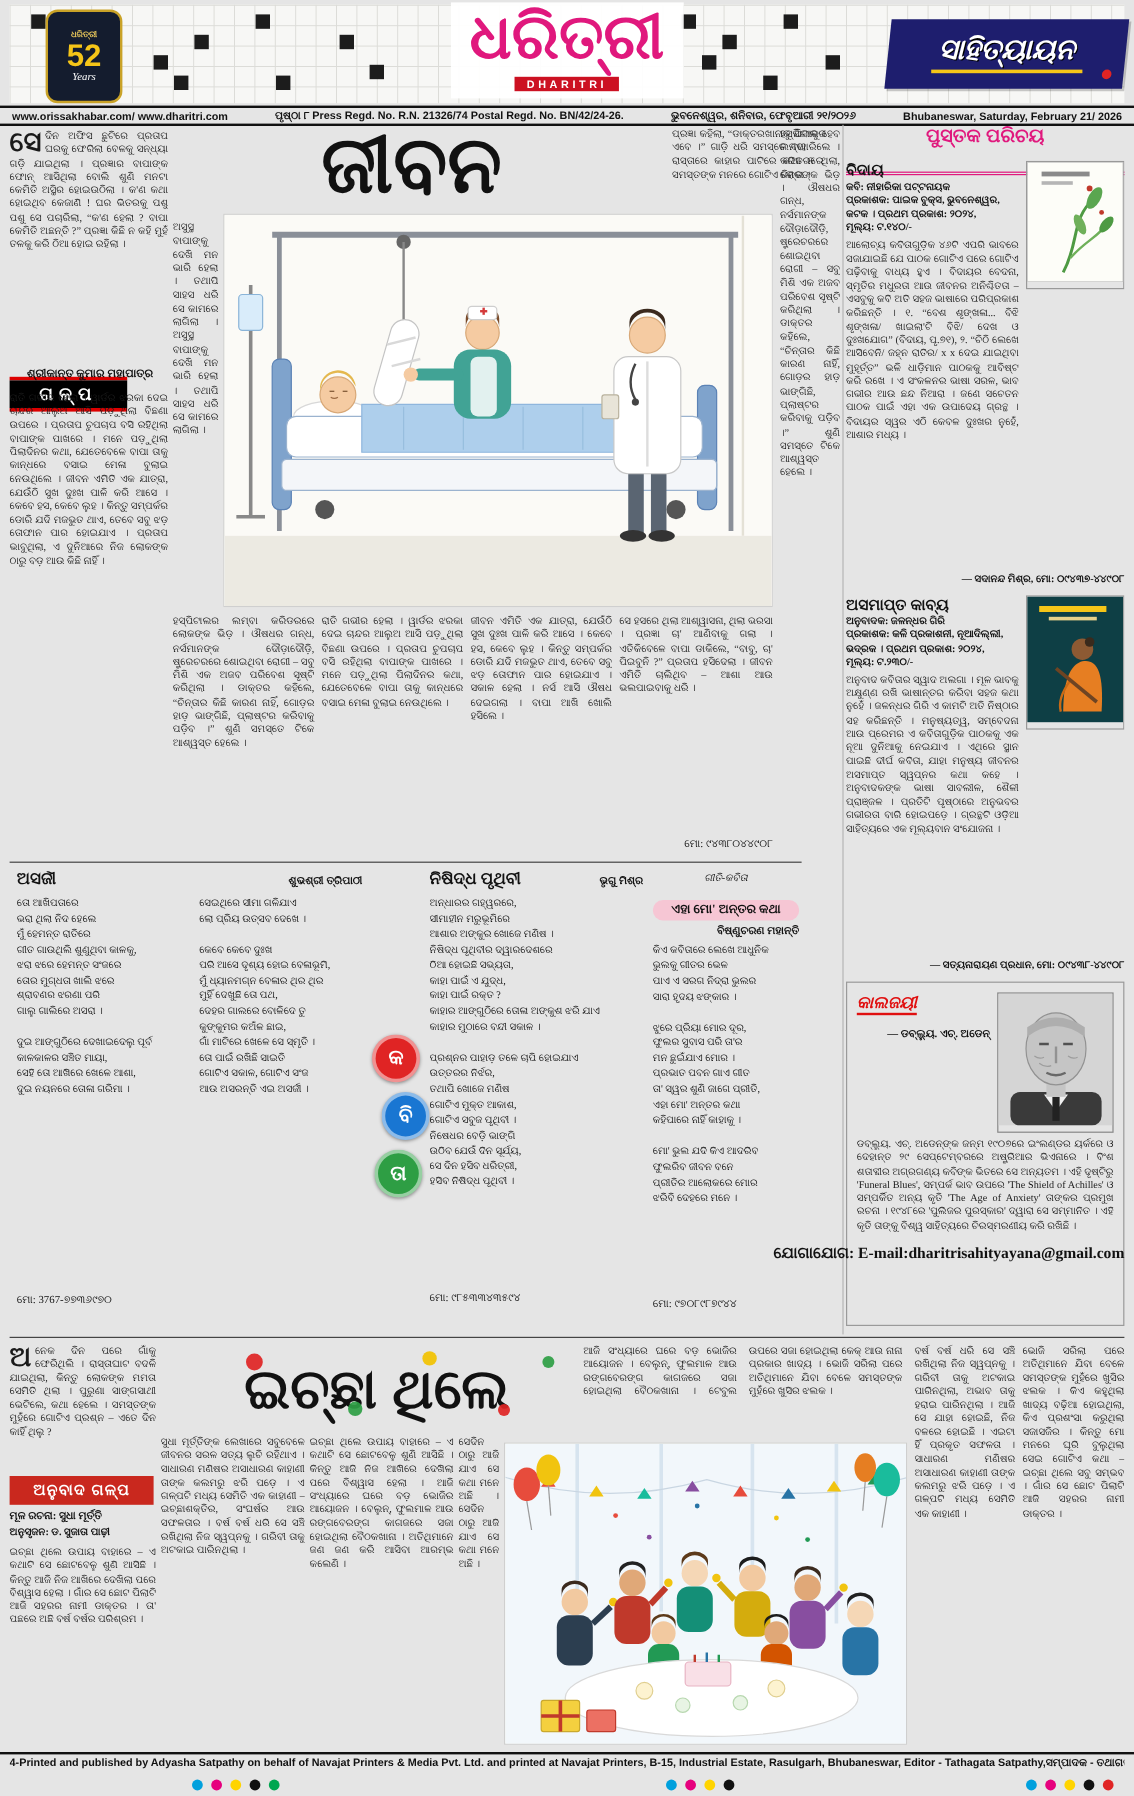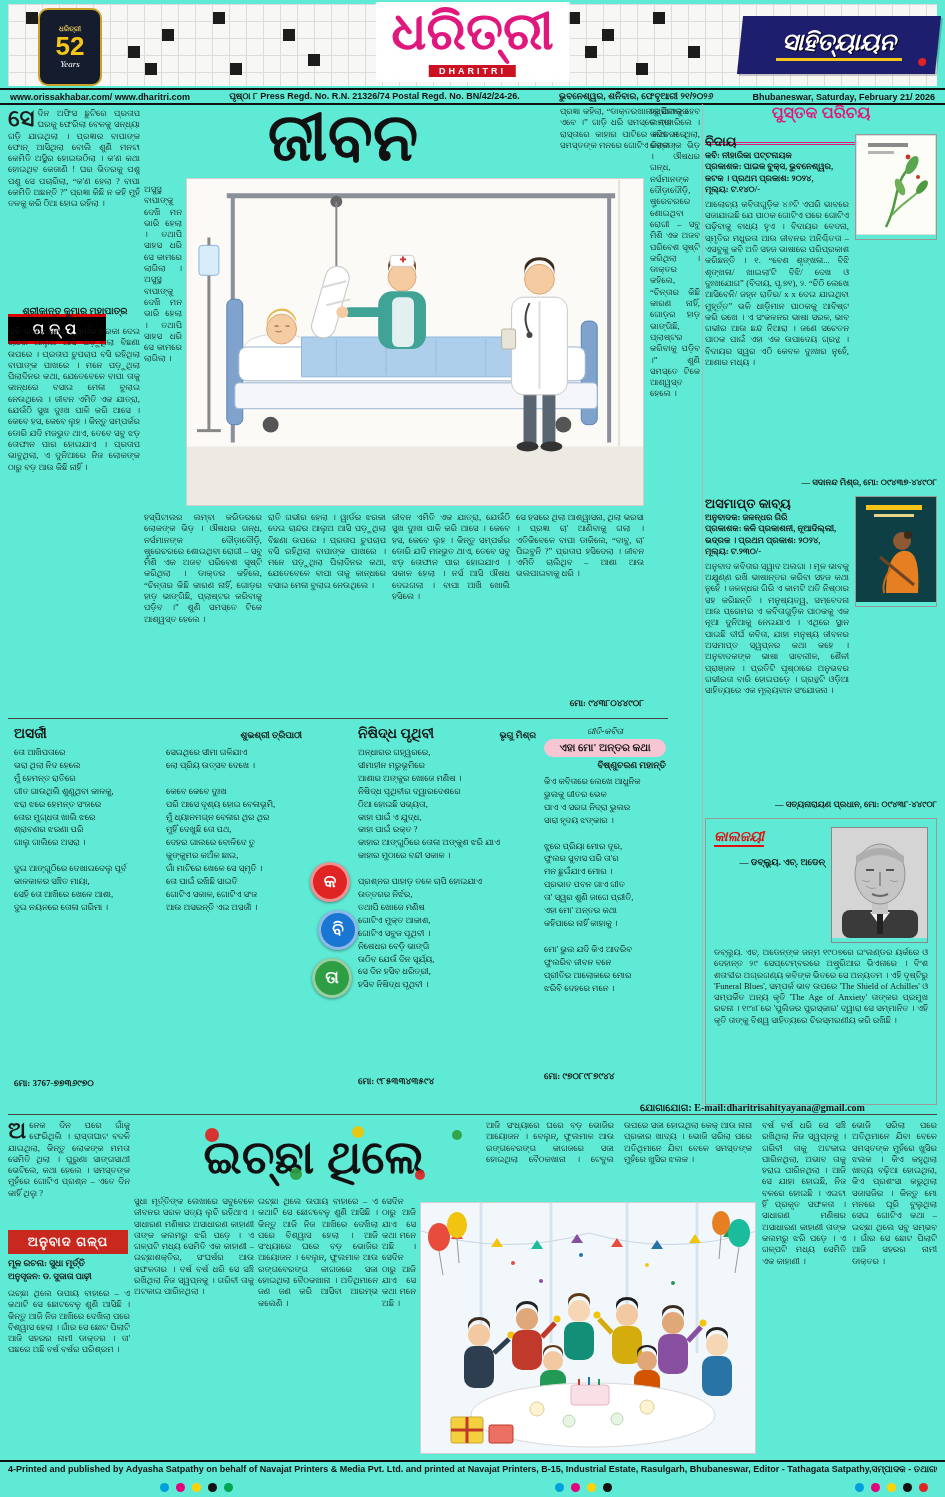--- a/index.html
+++ b/index.html
@@ -1,19 +1,19 @@
 <!DOCTYPE html>
 <html><head>
 <meta charset="utf-8">
 <style>
   * { margin:0; padding:0; box-sizing:border-box; }
   html,body { background:#888; }
   .page {
     position:relative; width:945px; height:1497px; margin:0 auto;
-    background:#5eead4; overflow:hidden;
+    background:#e5e5e5; overflow:hidden;
     font-family:"Liberation Serif", serif; color:#111;
   }
   .abs { position:absolute; }
 
   
   .mast-grid {
     left:8px; top:4px; width:929px; height:82px;
     background-color:#f7f7f5;
     background-image:
       linear-gradient(#dcdcd8 1px, transparent 1px),
@@ -53,21 +53,21 @@
     left:0; top:88px; width:945px; height:17px;
     border-top:2px solid #111; border-bottom:2px solid #111;
     display:flex; align-items:center; justify-content:space-between;
     padding:0 10px; font-size:9px; font-weight:bold; font-family:"Liberation Sans",sans-serif;
     white-space:nowrap; overflow:hidden;
   }
 
   
   .jtext { font-size:8.5px; line-height:1.33; text-align:justify; overflow:hidden; color:#1a1a1a; }
   .dropcap { float:left; font-size:23px; line-height:.9; font-weight:bold; margin:1px 3px 0 0; }
-  .phone { font-weight:bold; font-size:9px; }
+  .phone { font-weight:normal; font-size:9px; }
 
   
   .headline { left:138px; top:96px; width:410px; height:84px; font-size:66px; line-height:82px;
               font-weight:800; text-align:center; font-family:"Liberation Sans",sans-serif; overflow:hidden; }
   .kicker { left:8px; top:274px; width:98px;margin-top:40px; }
   .kicker .bar { height:3px; background:#dd0000; }
   .kicker .box { background:#000; color:#fff; text-align:center; font-size:15px; font-weight:bold;
                  letter-spacing:5px; padding:3px 0; font-family:"Liberation Sans",sans-serif; }
   .lead-author { left:8px; top:306px; width:134px; text-align:center; font-size:9.5px; font-weight:bold; }
   .illo-border { border:1px solid #cfcfcf; background:#fbfaf6; overflow:hidden; }
@@ -92,21 +92,21 @@
   
   .poem-head { display:flex; justify-content:space-between; align-items:baseline; margin-bottom:4px; }
   .poem-title { font-size:14px; font-weight:800; }
   .poem-author { font-size:9px; font-weight:bold; }
   .poem-lines { font-size:8.5px; line-height:1.52; white-space:pre-line; overflow:hidden; }
   .badge { width:40px; height:40px; border-radius:50%; color:#fff; font-weight:800; font-size:17px;
            display:flex; align-items:center; justify-content:center; border:3px solid rgba(255,255,255,.5);
            box-shadow:0 1px 3px rgba(0,0,0,.4); font-family:"Liberation Sans",sans-serif; }
   .pill { background:#f6c6d4; border-radius:12px; text-align:center; font-size:10.5px; font-weight:800;
           padding:3px 4px; margin-bottom:3px; }
-  .ptag { text-align:center; font-size:8.5px; font-style:italic; margin-bottom:2px; }
+  .ptag { text-align:center; font-size:8.5px; font-style:italic; margin-bottom:13px; }
 
   
   .bheadline { left:146px; top:1118px; width:336px; height:80px; font-size:46px; line-height:78px;
                font-weight:800; text-align:center; font-family:"Liberation Sans",sans-serif; overflow:hidden; z-index:2; }
   .hdot { position:absolute; border-radius:50%; z-index:4; opacity:.92; }
   .blabel { left:8px; top:1230px; width:120px; height:24px; background:#c9281e; color:#fff;
             font-size:13px; font-weight:800; text-align:center; line-height:24px;
             font-family:"Liberation Sans",sans-serif; letter-spacing:1px; }
   .credit { font-size:9px; font-weight:bold; }
   .two-col { column-count:2; column-gap:10px; }
@@ -409,21 +409,21 @@
 ଏହା ମୋ' ଅନ୍ତର କଥା
 କହିପାରେ ନାହିଁ କାହାକୁ ।
 
 ମୋ' ଭୁଲ ଯଦି କିଏ ଆଦରିବ
 ଫୁଲରିବ ଜୀବନ ବନେ
 ପ୍ରୀତିର ଆଲୋକରେ ମୋର
 ଝରିବି ଦେହରେ ମନେ ।</div>
     <div class="phone">ମୋ: ୯୭୦୮୯୮୭୯୪୪</div>
   </div>
 
-  <div class="abs" style="left:640px;top:1102px;width:297px;text-align:left;font-size:10px;font-weight:bold">ଯୋଗାଯୋଗ: E-mail:dharitrisahityayana@gmail.com</div>
+  <div class="abs" style="left:640px;top:1036px;width:297px;text-align:right;font-size:13px;font-weight:bold">ଯୋଗାଯୋଗ: E-mail:dharitrisahityayana@gmail.com</div>
 
   <div class="abs" style="left:8px;top:1114px;width:929px;height:1px;background:#444"></div>
 
   <div class="abs bheadline">ଇଚ୍ଛା ଥିଲେ</div>
   <div class="hdot" style="left:205px;top:1128px;width:14px;height:14px;background:#e02424"></div>
   <div class="hdot" style="left:290px;top:1168px;width:12px;height:12px;background:#2e9e44"></div>
   <div class="hdot" style="left:352px;top:1126px;width:12px;height:12px;background:#f2c200"></div>
   <div class="hdot" style="left:415px;top:1170px;width:10px;height:10px;background:#e02424"></div>
   <div class="hdot" style="left:452px;top:1130px;width:10px;height:10px;background:#2e9e44"></div>
 

